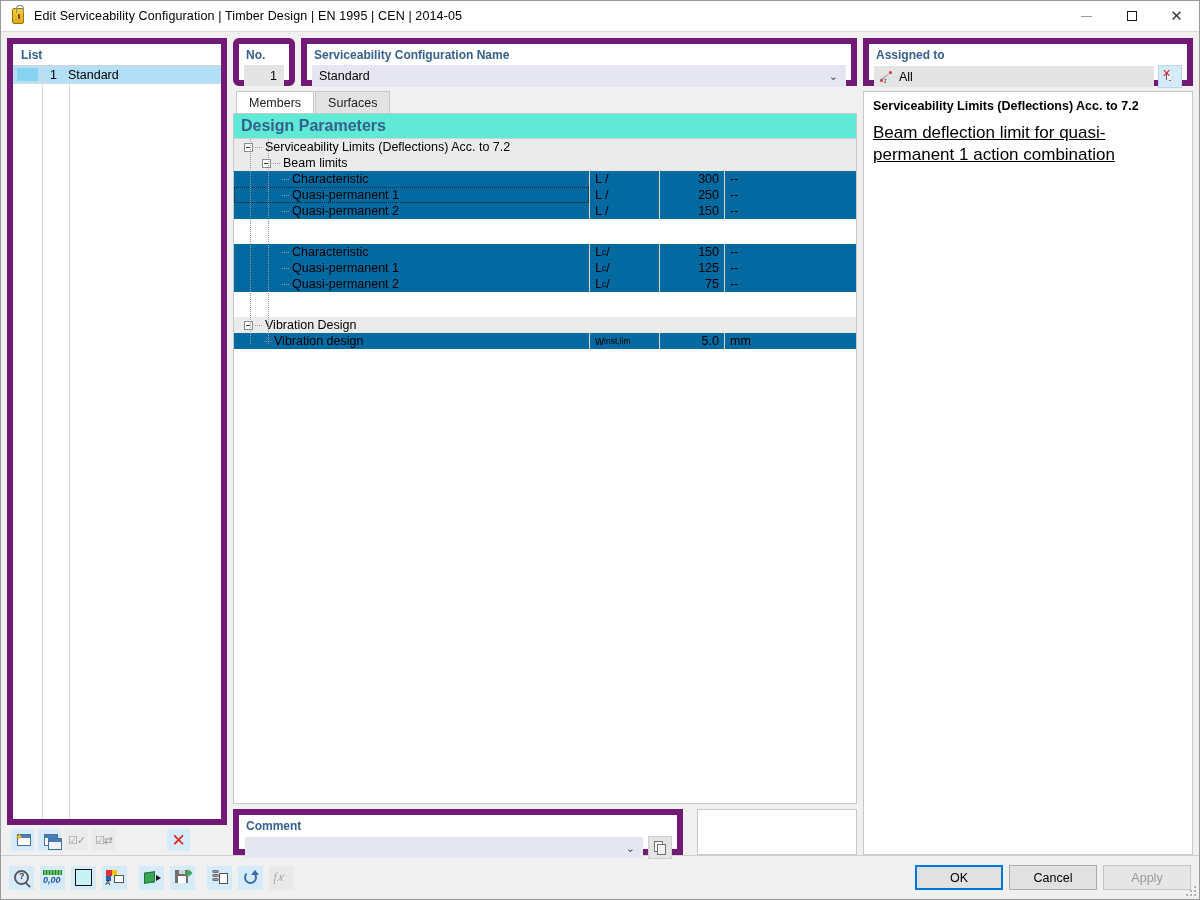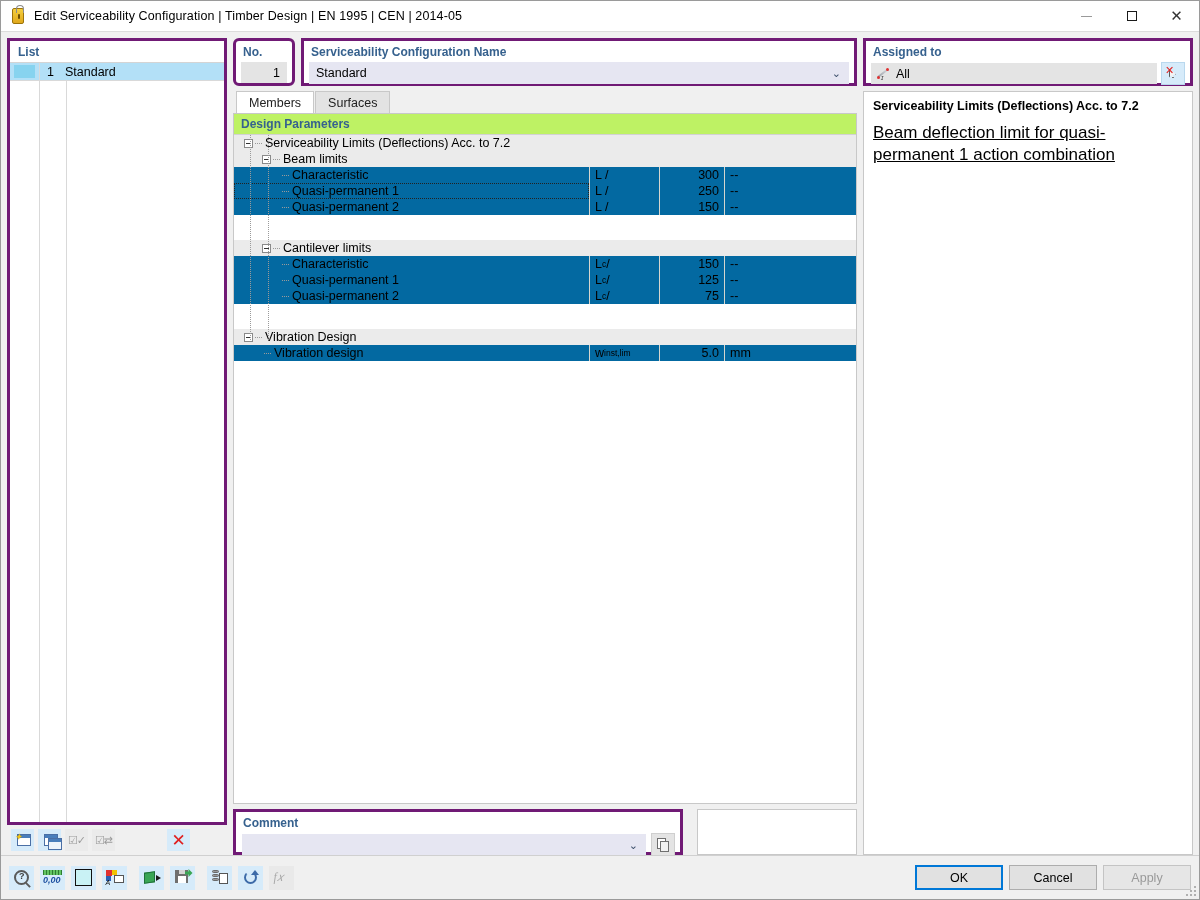--- a/index.html
+++ b/index.html
@@ -63,21 +63,21 @@
   .glyph-close { font-size: 15px; line-height: 1; font-family: "DejaVu Sans", sans-serif; }
 
   
   .body {
     flex: 1 1 auto; position: relative;
     padding: 6px 6px 0 6px;
     display: flex; flex-direction: column;
   }
   .top-row { display: flex; gap: 6px; height: 48px; align-items: stretch; }
   .panel {
-    background: #ffffff; border: 3px solid #701a75;
+    background: #ffffff; border: 6px solid #701a75;
     position: relative;
     justify-content: space-between;
   }
   .panel-label {
     color: #36618e; font-weight: bold; font-size: 12px;
     padding: 4px 7px 2px 7px;
   }
 
   
   .left-col { width: 220px; min-width: 220px; display: flex; flex-direction: column; }
@@ -199,22 +199,22 @@
     background: #e3e3e3; border: 1px solid #c8c8c8; border-bottom: none;
     margin-right: 1px; color:#222;
   }
   .tab.active { background: #ffffff; border-color: #c8c8c8; position: relative; z-index: 2;}
   .tab-content {
     flex: 1 1 auto; background: #ffffff; border: 1px solid #c8c8c8;
     position: relative; overflow: hidden; min-height: 0;
     display: flex; flex-direction: column;
   }
   .dp-header {
-    color: #36618e; font-weight: bold; font-size: 12px;
-    padding: 3px 0 3px 7px; background: #bef264;
+    color: #36618e; font-weight: bold; font-size: 16px;
+    padding: 3px 0 3px 7px; background: #5eead4;
     border-bottom: 1px solid #d2d2d2;
   }
   .tree { position: relative; flex: 1 1 auto; overflow: hidden; }
   .trow {
     display: flex; align-items: center; height: 16px;
     position: relative; font-size: 12.5px;
   }
   .trow.group { background: #ebebeb; }
   .trow.data { background: #0369a1; }
   .trow.blank { background: #ffffff; height: 16px; }
@@ -523,31 +523,20 @@
                   <span class="node-txt">Quasi-permanent 2</span>
                 </div>
                 <div class="sym-cell">
                   <span>L /</span>
                 </div>
                 <div class="val-cell">150</div>
                 <div class="unit-cell">--</div>
               </div>
               <div class="trow blank"></div>
               <div class="trow gap"></div>
-              <div class="trow group">
-                <div class="lbl-cell">
-                  <span style="display: inline-block; width: 26px; flex: 0 0 auto;"></span>
-                  <span class="expander"></span>
-                  <span class="dots-h"></span>
-                  <span class="node-txt">Cantilever limits</span>
-                </div>
-                <div class="sym-cell"></div>
-                <div class="val-cell"></div>
-                <div class="unit-cell"></div>
-              </div>
               <div class="trow data">
                 <div class="lbl-cell">
                   <span style="display: inline-block; width: 44px; flex: 0 0 auto;"></span>
                   <span class="dots-h"></span>
                   <span class="node-txt">Characteristic</span>
                 </div>
                 <div class="sym-cell">
                   <span>L</span>
                   <span class="sub">c</span>
                   <span> /</span>

